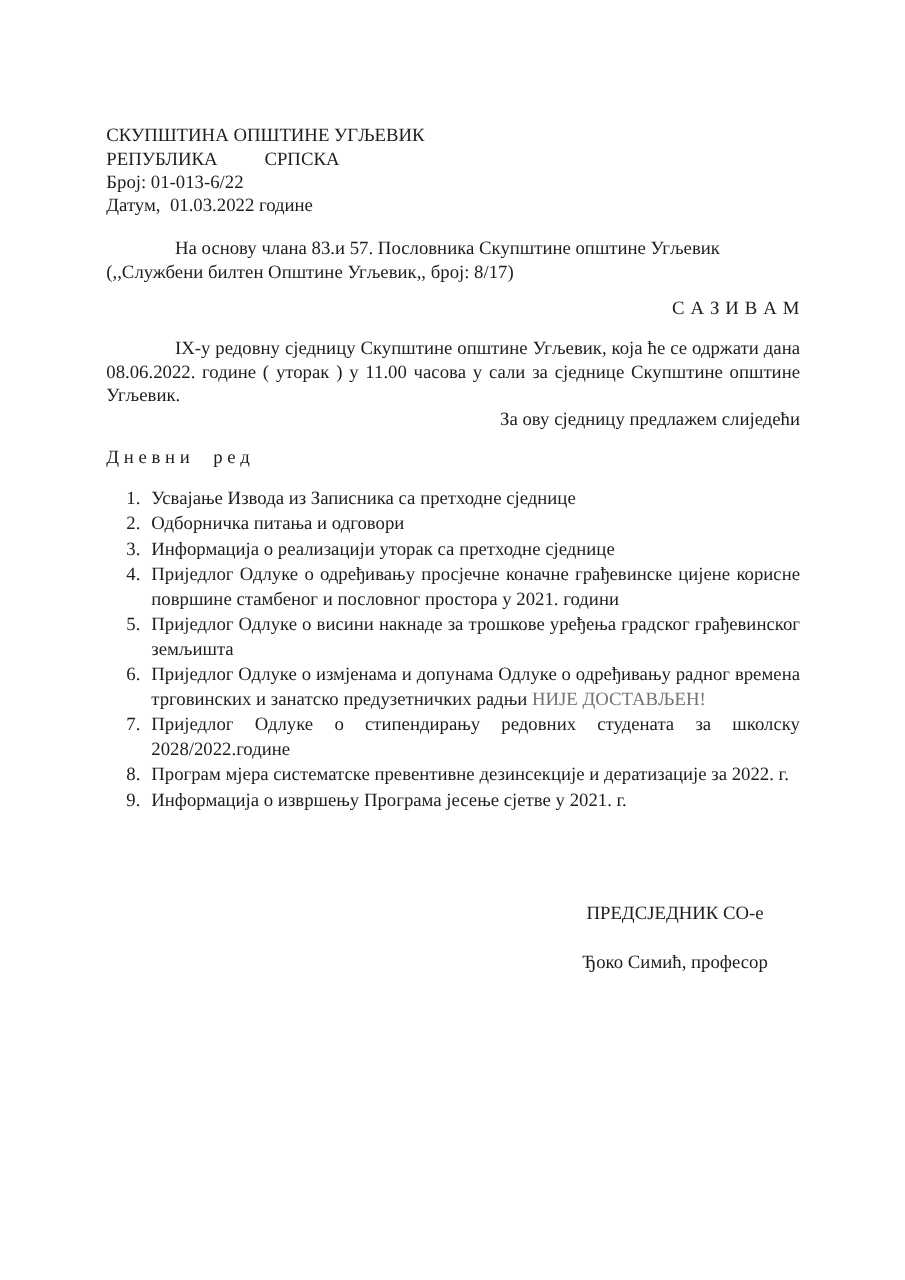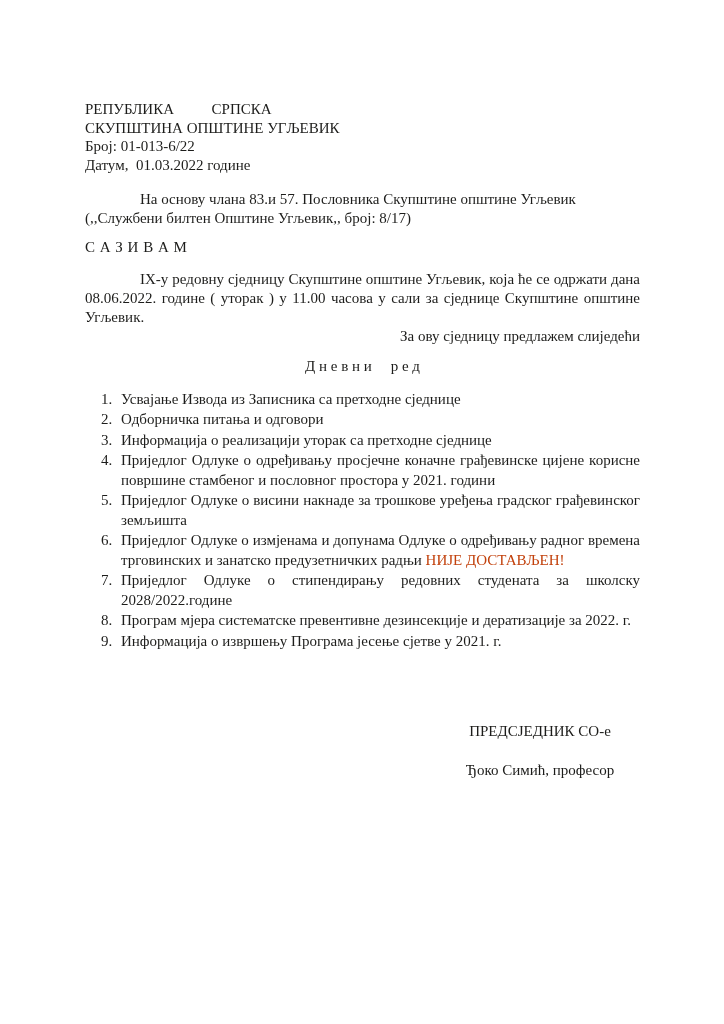--- a/index.html
+++ b/index.html
@@ -19,68 +19,68 @@
     line-height: 19px;
     color: #1d1d1b;
     overflow: hidden;
   }
   .pre { white-space: pre-wrap; }
   .header .line { line-height: 18.7px; }
   .intro { margin-top: 15px; }
   .indent { text-indent: 55px; }
   .doc-title {
     margin-top: 10px;
-    text-align: left;
+    text-align: right;
     letter-spacing: 0.5px;
   }
   .para {
     margin: 13px 0 0 0;
     text-align: justify;
     text-indent: 55px;
   }
   .proposal { margin-top: 0; text-align: right; }
   .agenda-heading {
     margin-top: 11px;
-    text-align: center;
+    text-align: left;
   }
   ol.agenda {
     list-style: none;
     margin: 14px 0 0 0;
     padding: 0;
   }
   ol.agenda li {
     position: relative;
     padding-left: 36px;
     text-align: justify;
     line-height: 19.5px;
     margin-bottom: 1px;
   }
   ol.agenda li .num {
     position: absolute;
     left: 16px;
     top: 0;
   }
-  .red { color: #c2410c; }
+  .red { color: #737373; }
   .signature {
     position: absolute;
     top: 722px;
     left: 428px;
     width: 224px;
     text-align: center;
   }
   .signature .sig-name { margin-top: 20px; }
 </style>
 </head>
 <body>
 
 <div class="page">
 
   <div class="header">
+    <div class="line pre">СКУПШТИНА ОПШТИНЕ УГЉЕВИК</div>
     <div class="line pre">РЕПУБЛИКА          СРПСКА</div>
-    <div class="line pre">СКУПШТИНА ОПШТИНЕ УГЉЕВИК</div>
     <div class="line pre">Број: 01-013-6/22</div>
     <div class="line pre">Датум,  01.03.2022 године</div>
   </div>
 
   <div class="intro">
     <div class="line indent">На основу члана 83.и 57. Пословника Скупштине општине Угљевик</div>
     <div class="line">(,,Службени билтен Општине Угљевик,, број: 8/17)</div>
   </div>
 
   <div class="doc-title pre">С А З И В А М</div>

